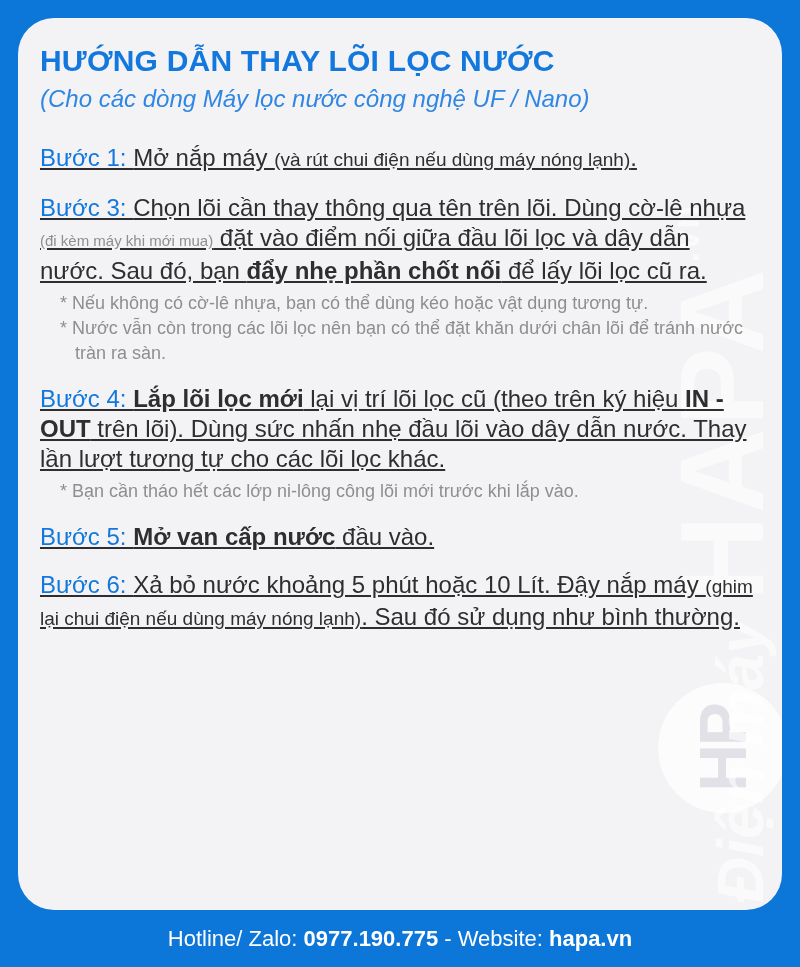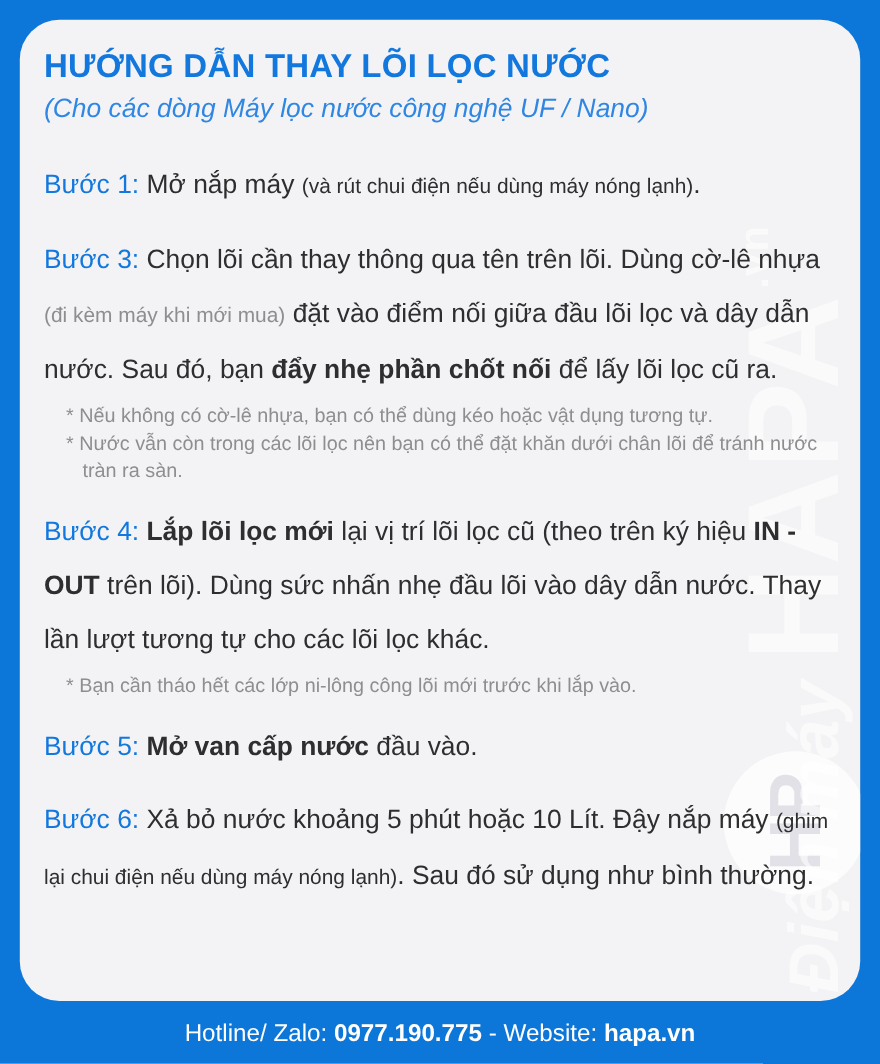--- a/index.html
+++ b/index.html
@@ -57,27 +57,28 @@
     margin-top:8px;
   }
   .page-subtitle{
     color:var(--subtitle-blue);
     font-size:24px;font-style:italic;
     margin-top:7px;
   }
   .steps{margin-top:30px;}
   .step{margin-bottom:18px;}
   .step-heading{
-    font-size:24px;line-height:49px;
+    font-size:24px;line-height:30px;
     color:var(--text-dark);
+    text-decoration:underline;
   }
   .seg.label{color:var(--accent-blue);}
   .seg.bold{font-weight:700;}
   .seg.small{font-size:19px;}
-  .seg.small-gray{font-size:19px;color:var(--note-gray);}
+  .seg.small-gray{font-size:15px;color:var(--note-gray);}
   .step-notes{margin-top:5px;margin-left:20px;}
   .note{
     font-size:18px;line-height:25px;
     color:var(--note-gray);
     padding-left:15px;text-indent:-15px;
   }
   
   .footer{
     position:absolute;left:0;right:0;bottom:0;height:57px;
     display:flex;align-items:center;justify-content:center;

